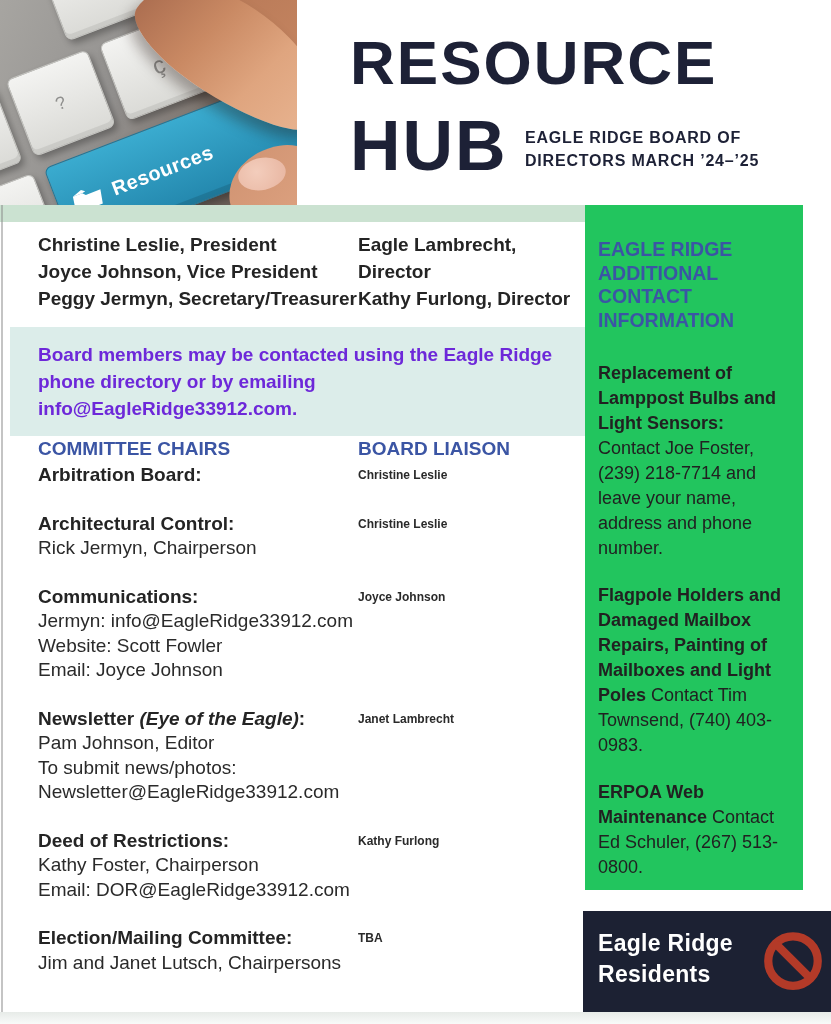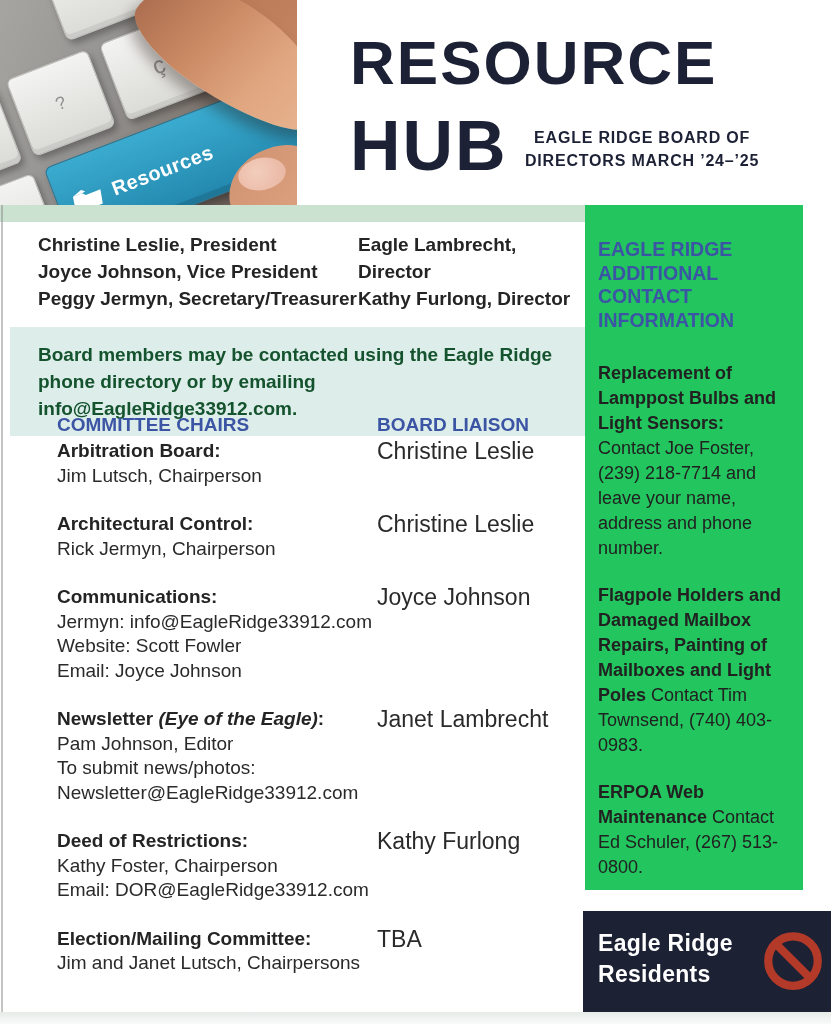--- a/index.html
+++ b/index.html
@@ -35,43 +35,43 @@
          background:linear-gradient(140deg,#cf9271,#e0a583);border-radius:55% 45% 50% 50%/60% 55% 45% 40%;}
   .nail{position:absolute;left:238px;top:158px;width:48px;height:32px;transform:rotate(-12deg);
         background:radial-gradient(circle at 40% 40%,#f3cdbc,#e7b49f);border-radius:50%;}
 
   
   .title1{position:absolute;left:350px;top:32px;font-size:62px;line-height:1;font-weight:700;
           letter-spacing:2px;color:#1d2136;}
   .title2{position:absolute;left:350px;top:111px;font-size:70px;line-height:1;font-weight:700;
           letter-spacing:2px;color:#1d2136;}
   .subtitle{position:absolute;left:525px;top:126px;font-size:16px;line-height:23px;font-weight:700;
-            letter-spacing:.8px;color:#1d2136;text-align:center;}
+            letter-spacing:.8px;color:#1d2136;}
 
   
   .green-band{position:absolute;left:0;top:205px;width:803px;height:17px;background:#cbe2d1;}
   .left-edge{position:absolute;left:1px;top:205px;width:2px;height:807px;background:#8a8a8a;opacity:.5;}
   .bottom-strip{position:absolute;left:0;top:1012px;width:831px;height:12px;
                 background:linear-gradient(180deg,#e7ebe8,#f9faf9);}
 
   
   .board{position:absolute;left:38px;top:231px;width:537px;display:grid;grid-template-columns:320px 1fr;}
   .board div{font-weight:700;font-size:19px;line-height:27px;color:#242424;}
   .note{position:absolute;left:10px;top:327px;width:588px;box-sizing:border-box;
         padding:14px 20px 14px 28px;background:#dcedea;font-weight:700;font-size:19px;
-        line-height:27px;color:#14532d;}
-  .cgrid{position:absolute;left:38px;top:412px;width:537px;margin-left:19px;}
+        line-height:27px;color:#6d28d9;}
+  .cgrid{position:absolute;left:38px;top:436px;width:537px;}
   .chead{display:grid;grid-template-columns:320px 1fr;font-weight:700;font-size:19px;color:#3b55a4;
          line-height:25px;}
   .crows{display:grid;grid-template-columns:320px 1fr;row-gap:24px;margin-top:2px;align-items:start;}
   .crow{display:contents;}
   .c-title{font-weight:700;font-size:19px;line-height:24.5px;color:#242424;}
   .c-title .ital{font-style:italic;}
   .c-line{font-size:19px;line-height:24.5px;color:#2a2a2a;}
-  .c-liaison{font-size:23px;line-height:24.5px;color:#2a2a2a;}
+  .c-liaison{font-size:12px;line-height:24.5px;color:#2a2a2a;font-weight:bold;}
 
   
   .sidebar{position:absolute;left:585px;top:205px;width:218px;height:685px;background:#22c55e;
            box-sizing:border-box;padding:33px 14px 0 13px;}
   .sb-heading{width:162px;font-weight:700;font-size:19.5px;line-height:23.5px;color:#3b55a4;}
   .sb-entry{margin-top:22px;font-size:18px;line-height:25px;color:#212121;}
   .sb-entry.first{margin-top:29px;}
   .sb-title{font-weight:700;}
 
   
@@ -143,21 +143,20 @@
   <div class="cgrid">
     <div class="chead">
       <div>COMMITTEE CHAIRS</div>
       <div>BOARD LIAISON</div>
     </div>
     <div class="crows">
 
       <div class="crow">
         <div>
           <div class="c-title"><span>Arbitration Board:</span></div>
-          <div class="c-line">Jim Lutsch, Chairperson</div>
         </div>
         <div class="c-liaison">Christine Leslie</div>
       </div>
 
       <div class="crow">
         <div>
           <div class="c-title"><span>Architectural Control:</span></div>
           <div class="c-line">Rick Jermyn, Chairperson</div>
         </div>
         <div class="c-liaison">Christine Leslie</div>

